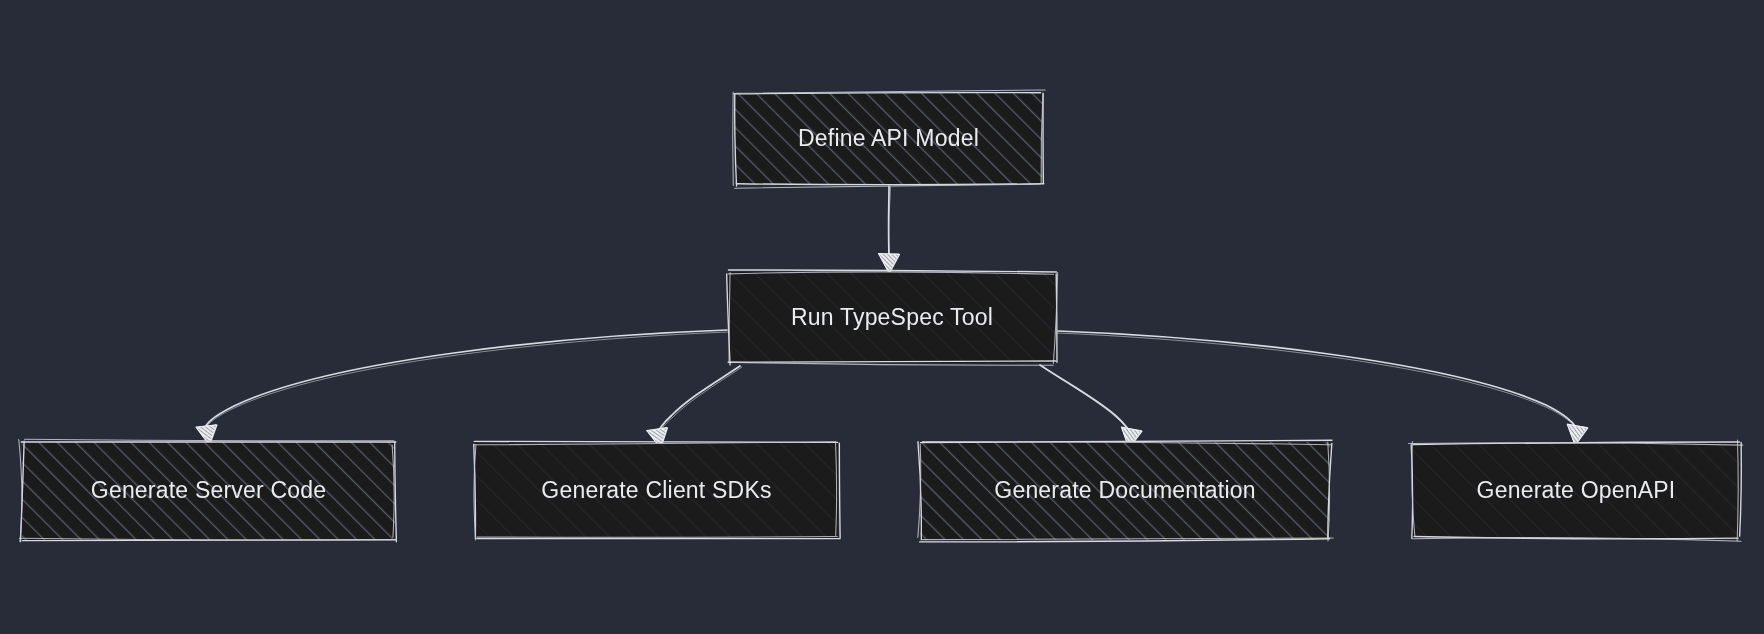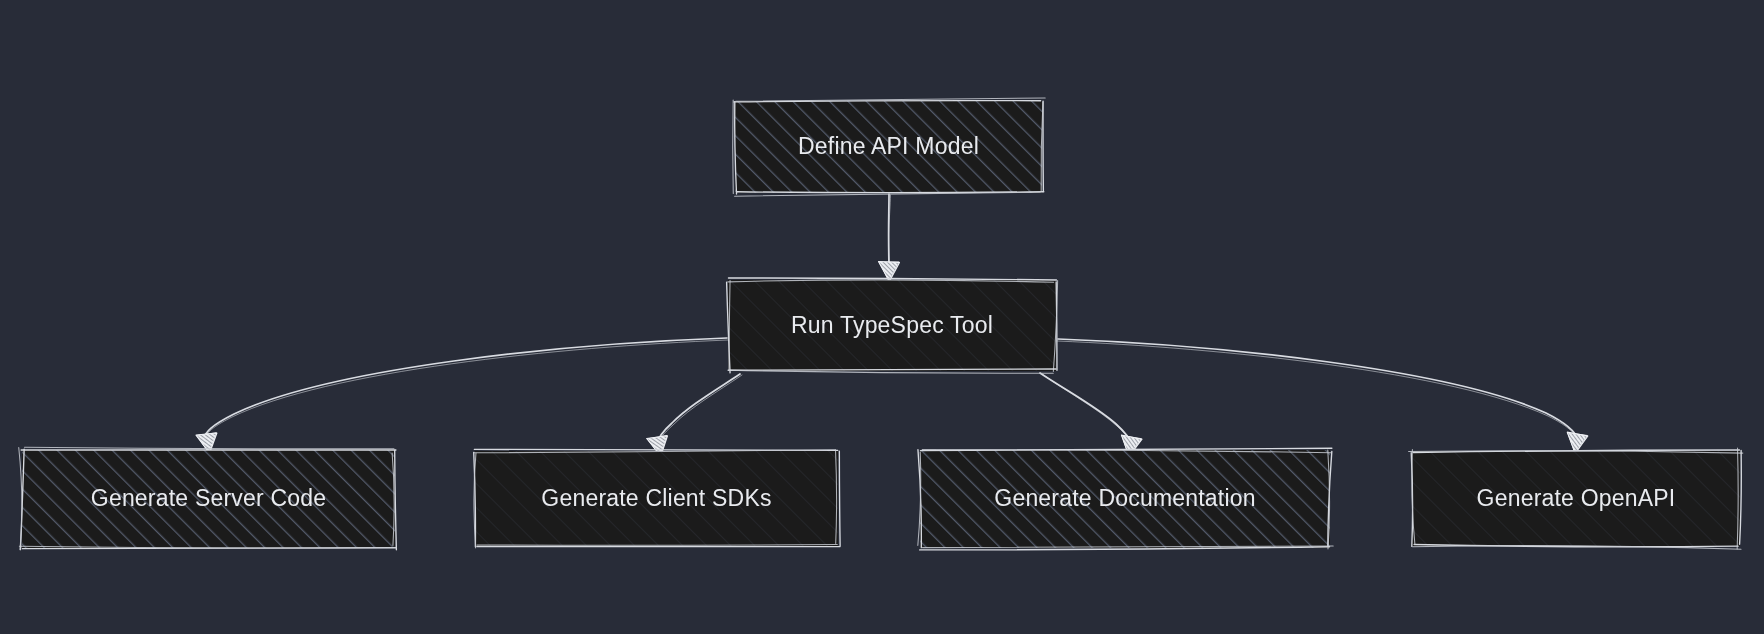--- a/index.html
+++ b/index.html
@@ -4,21 +4,21 @@
 <title>Flowchart</title>
 <style>
   html,body{margin:0;padding:0;}
   body{
     width:1764px;height:634px;
     background:#282c38;
     font-family:"Liberation Sans","DejaVu Sans",sans-serif;
     overflow:hidden;
     position:relative;
   }
-  #stage{position:absolute;inset:0;width:1764px;height:514px;margin-top:8px;}
+  #stage{position:absolute;inset:0;width:1764px;height:514px;}
   svg#diagram{position:absolute;left:0;top:0;width:1764px;height:634px;display:block;}
   .node-label{
     fill:#e9ebef;
     font-family:"Liberation Sans","DejaVu Sans",sans-serif;
     font-size:23px;
     text-anchor:middle;
     dominant-baseline:middle;
     letter-spacing:.2px;
     paint-order:stroke;
   }

